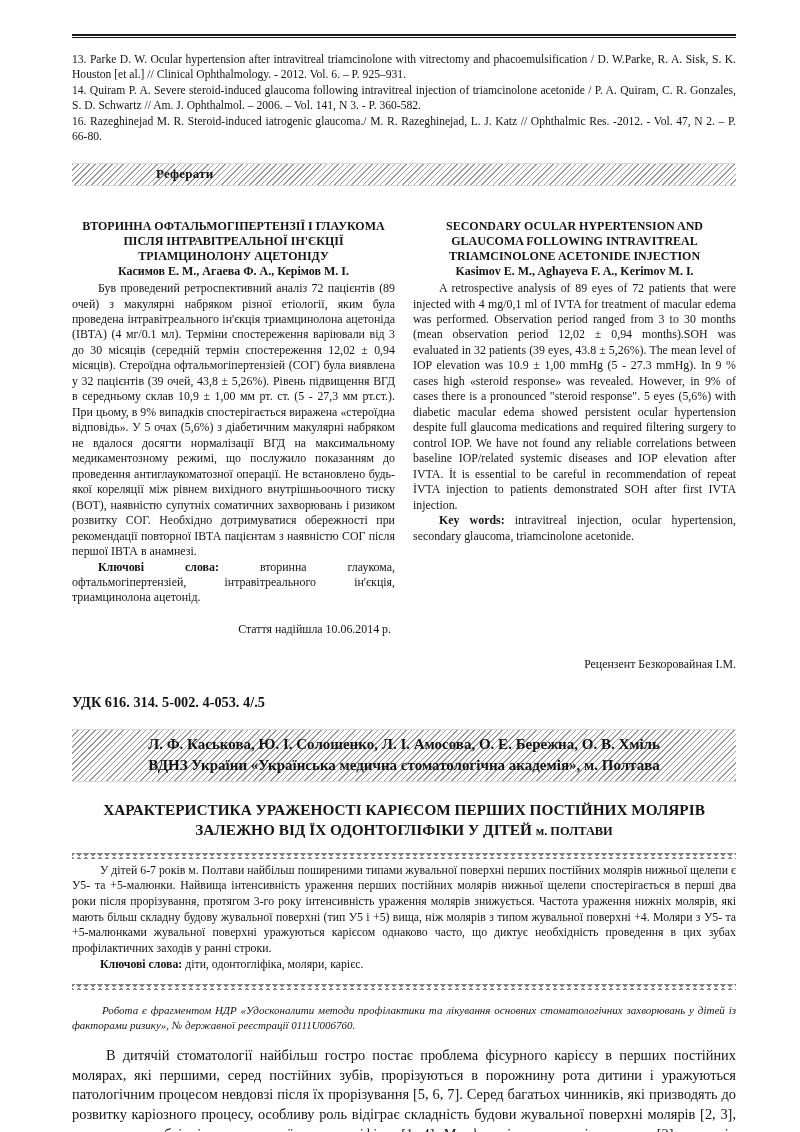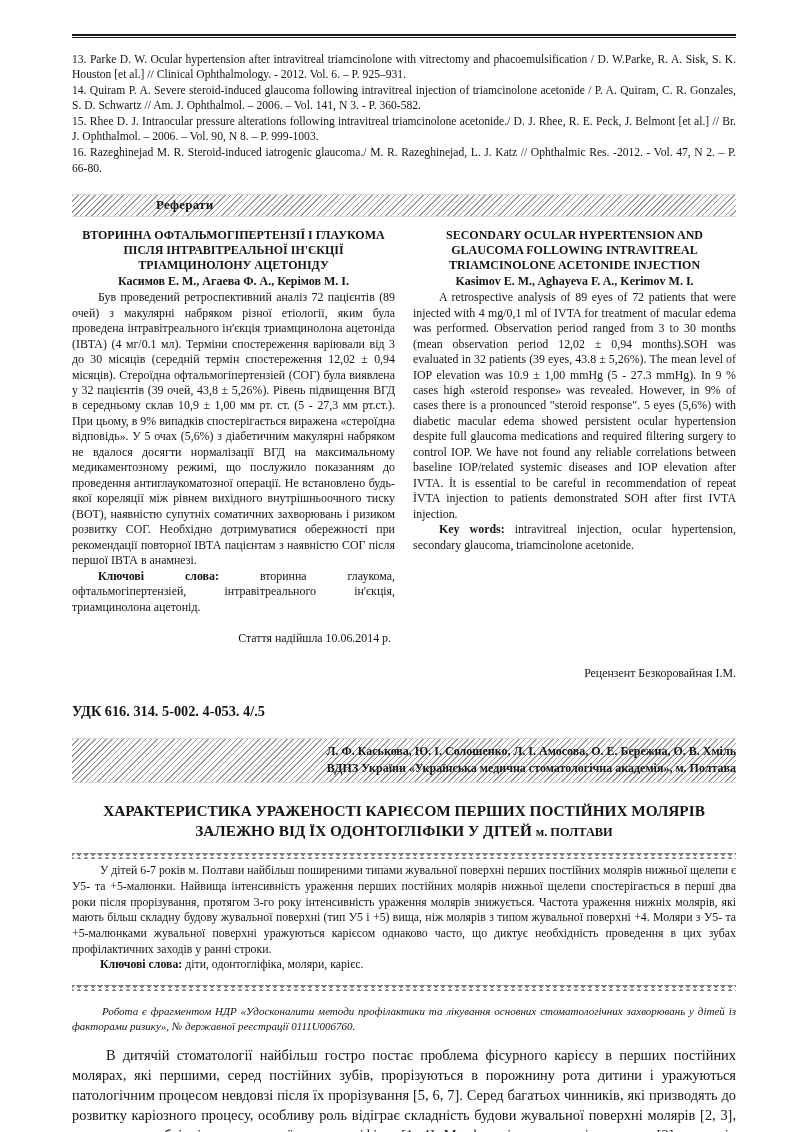--- a/index.html
+++ b/index.html
@@ -83,36 +83,36 @@
     background-color: #ffffff;
     background-image: repeating-linear-gradient(
         135deg,
         #9a9a9a 0px, #9a9a9a 1px,
         #ffffff 1px, #ffffff 4px);
     border-top: 1px solid #d8d8d8;
     border-bottom: 1px solid #d8d8d8;
   }
   .band-authors div {
     font-weight: bold;
-    font-size: 12px;
+    font-size: 15px;
     line-height: 1.4;
-    text-align: right;
   }
 
   
   .abstracts {
     display: flex;
     gap: 18px;
     margin-top: 11px;
   }
   .col {
     width: 50%;
     font-size: 11.9px;
     line-height: 1.30;
     text-align: justify;
+    margin-top: 22px;
   }
   .ab-title {
     text-align: center;
     font-weight: bold;
     font-size: 12px;
     line-height: 1.27;
     text-transform: uppercase;
   }
   .ab-authors {
     text-align: center;
@@ -222,21 +222,20 @@
 <div class="page">
 
   <div class="sheet">
 
     <div class="runhead-rule"></div>
     <div class="runhead-rule2"></div>
 
     <div class="refs">
       <p>13. Parke D. W. Ocular hypertension after intravitreal triamcinolone with vitrectomy and phacoemulsification / D. W.Parke, R. A. Sisk, S. K. Houston [et al.] // Clinical Ophthalmology. - 2012. Vol. 6. – P. 925–931.</p>
       <p>14. Quiram P. A. Severe steroid-induced glaucoma following intravitreal injection of triamcinolone acetonide / P. A. Quiram, C. R. Gonzales, S. D. Schwartz // Am. J. Ophthalmol. – 2006. – Vol. 141, N 3. - P. 360-582.</p>
-      <p>15. Rhee D. J. Intraocular pressure alterations following intravitreal triamcinolone acetonide./ D. J. Rhee, R. E. Peck, J. Belmont [et al.] // Br. J. Ophthalmol. – 2006. – Vol. 90, N 8. – P. 999-1003.</p>
       <p>16. Razeghinejad M. R. Steroid-induced iatrogenic glaucoma./ M. R. Razeghinejad, L. J. Katz // Ophthalmic Res. -2012. - Vol. 47, N 2. – P. 66-80.</p>
     </div>
 
     <div class="band">
       <span class="band-label">Реферати</span>
     </div>
 
     <div class="abstracts">
 
       <div class="col">

